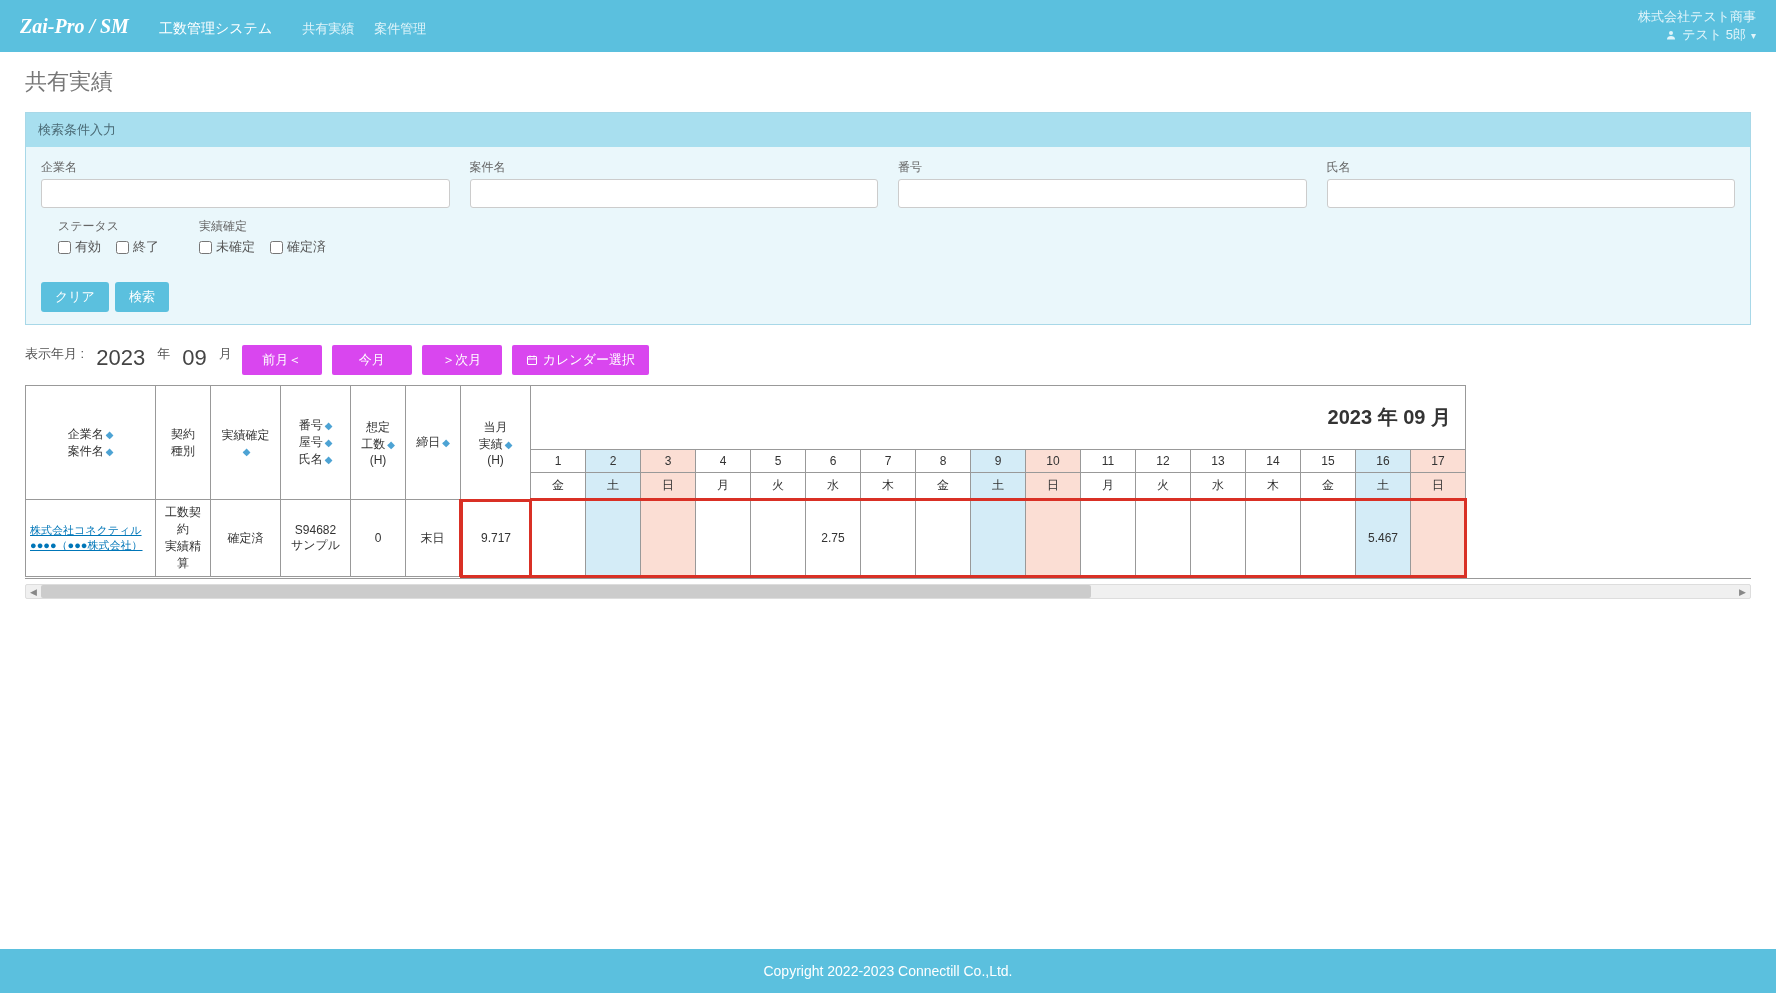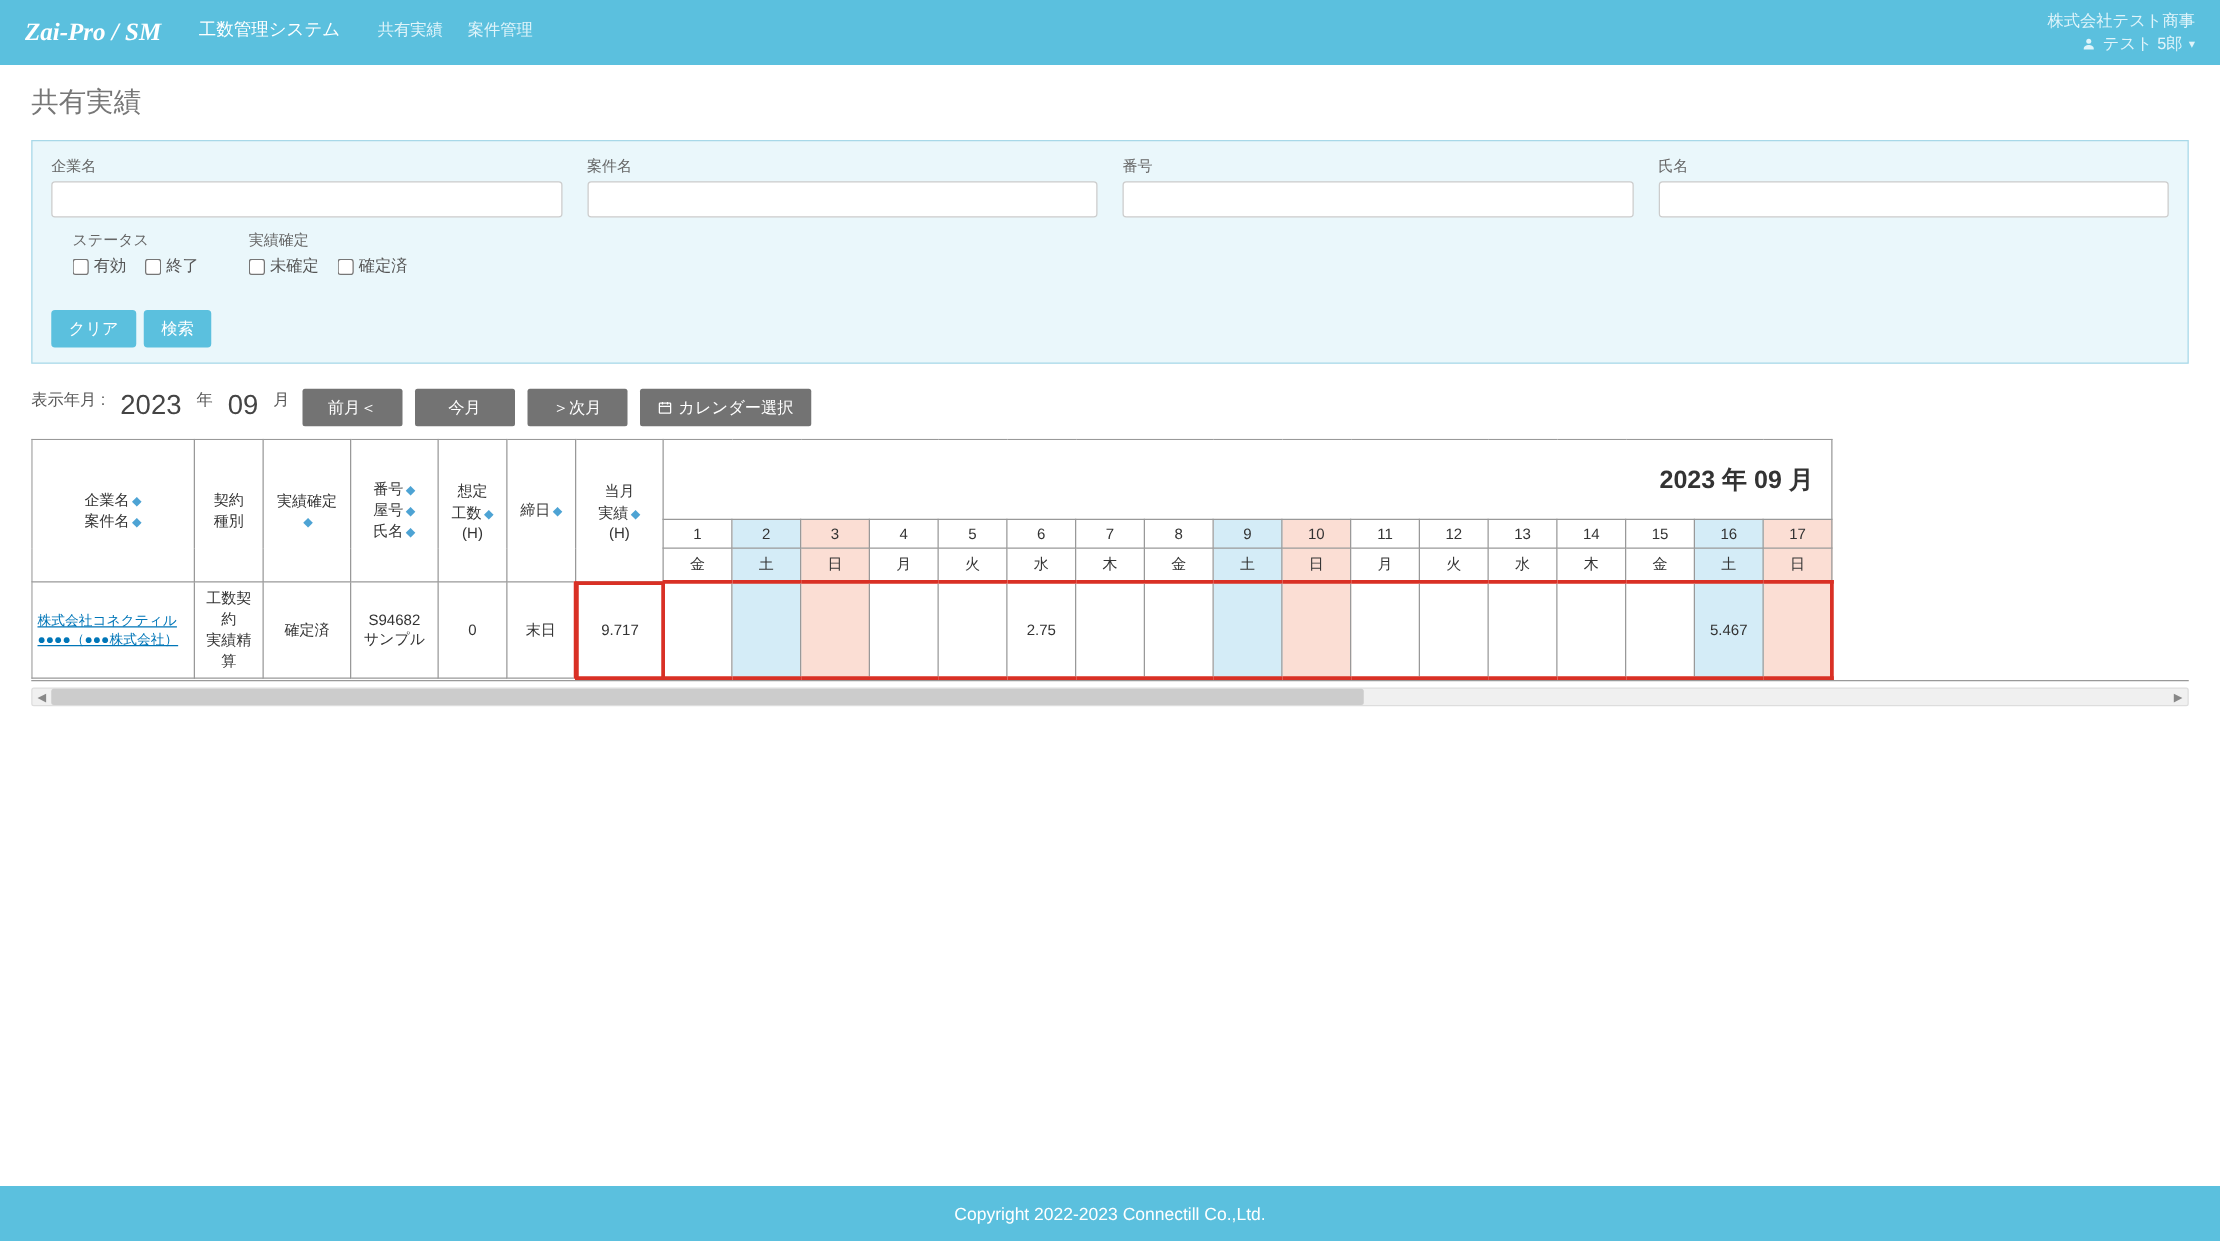--- a/index.html
+++ b/index.html
@@ -1,19 +1,19 @@
 <!DOCTYPE html>
 <html><head>
   <meta charset="utf-8">
   <style>
     * { box-sizing: border-box; margin: 0; padding: 0; }
     body { font-family: "Meiryo", "Hiragino Sans", sans-serif; font-size: 13px; color: #333; background: #fff; }
     
     .navbar { background: #5BC0DE; color: #fff; display: flex; align-items: center; padding: 8px 20px; justify-content: space-between; }
-    .navbar-left { display: flex; align-items: flex-start; gap: 30px; }
+    .navbar-left { display: flex; align-items: flex-end; gap: 30px; }
     .logo { font-family: Georgia, serif; font-style: italic; font-weight: bold; font-size: 20px; color: #fff; }
     .nav-title { color: #fff; font-size: 14px; }
     .nav-links { display: flex; gap: 20px; }
     .nav-links a { color: #e0f4fa; text-decoration: none; font-size: 13px; }
     .navbar-right { text-align: right; color: #e0f4fa; font-size: 13px; }
     .user-line { display: flex; align-items: center; justify-content: flex-end; gap: 5px; }
     .user-icon { width: 12px; height: 12px; }
     .caret { font-size: 10px; }
     
     .container { padding: 15px 25px; }
@@ -33,21 +33,21 @@
     .checkbox-items label { display: flex; align-items: center; gap: 4px; color: #555; font-size: 13px; }
     .btn-row { margin-top: 26px; display: flex; gap: 6px; }
     .btn { padding: 6px 14px; border: none; border-radius: 3px; font-size: 13px; cursor: pointer; color: #fff; }
     .btn-info { background: #5BC0DE; }
     
     .display-row { display: flex; align-items: flex-start; gap: 10px; margin: 20px 0 10px 0; }
     .display-label { color: #555; font-size: 13px; }
     .display-year { font-size: 22px; color: #444; padding: 0 2px; }
     .display-unit { font-size: 13px; color: #555; }
     .display-month { font-size: 22px; color: #444; padding: 0 2px; }
-    .btn-gray { background: #737373; color: #fff; padding: 6px 14px; border: none; border-radius: 2px; font-size: 13px; cursor: pointer; min-width: 80px; }
+    .btn-gray { background: #d946ef; color: #fff; padding: 6px 14px; border: none; border-radius: 2px; font-size: 13px; cursor: pointer; min-width: 80px; }
     .btn-cal { display: inline-flex; align-items: center; gap: 5px; }
     .cal-icon { width: 12px; height: 12px; display: inline-block; }
     
     .table-wrap { overflow-x: auto; border-bottom: 1px solid #999; }
     table { border-collapse: collapse; table-layout: fixed; }
     th, td { border: 1px solid #999; font-size: 12px; text-align: center; vertical-align: middle; padding: 4px 6px; }
     th { background: #fff; font-weight: normal; color: #333; }
     .month-header { font-size: 20px; font-weight: bold; text-align: right; padding: 18px 14px; }
     .sort-icon { color: #4da3d4; font-size: 10px; cursor: pointer; margin-left: 2px; }
     .day-sat { background: #d4ecf7; }
@@ -91,20 +91,21 @@
       <span>テスト 5郎</span>
       <span class="caret">▾</span>
     </div>
   </div>
 </div>
 
 <div class="container">
   <h1 class="page-title">共有実績</h1>
 
   <div class="search-panel">
+    <div class="search-panel-header">検索条件入力</div>
     <div class="search-body">
       <div class="search-row">
         <div class="search-field">
           <label>企業名</label>
           <input type="text" style="">
         </div>
         <div class="search-field">
           <label>案件名</label>
           <input type="text" style="">
         </div>

